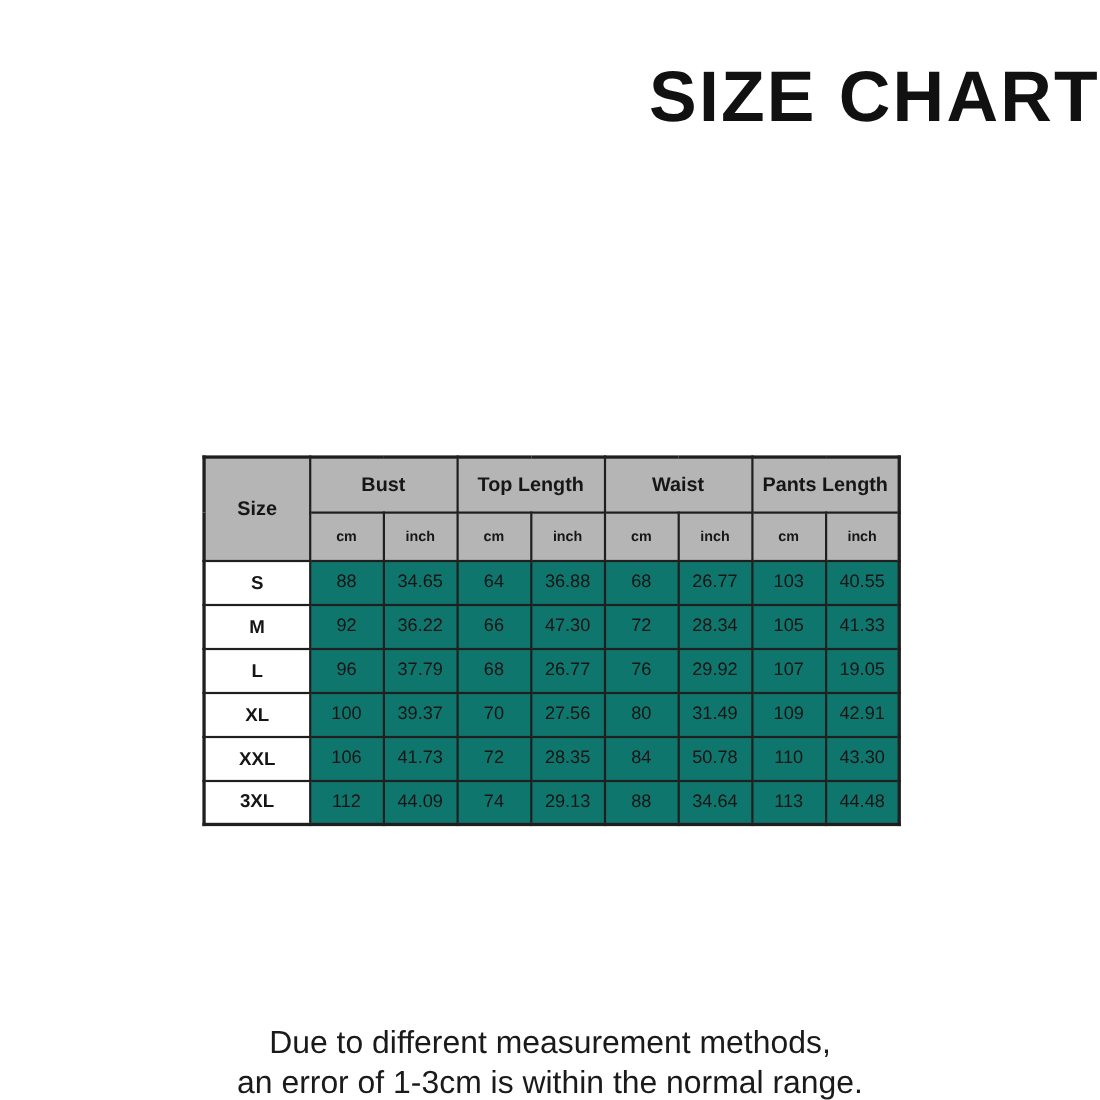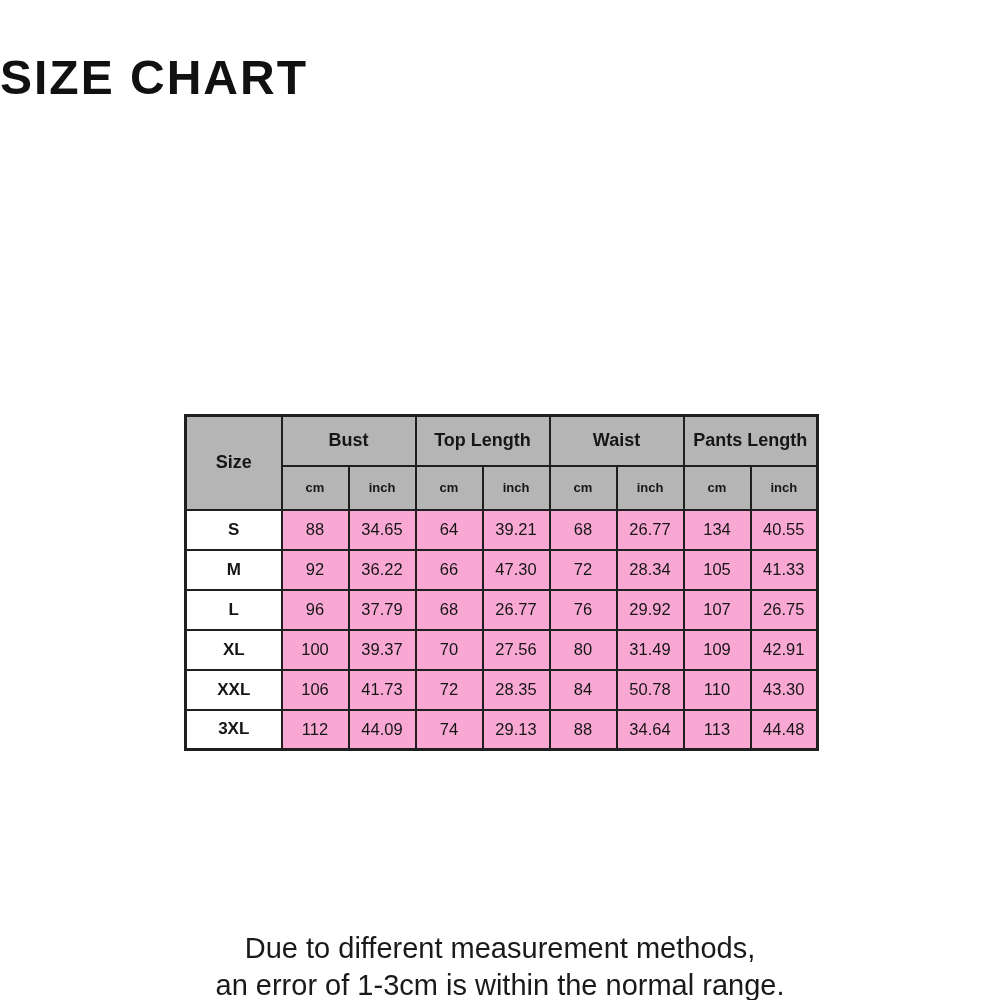--- a/index.html
+++ b/index.html
@@ -8,22 +8,22 @@
     width: 1000px; height: 1000px;
     background: #ffffff;
     font-family: "Liberation Sans", sans-serif;
     color: #151515;
     overflow: hidden;
   }
   .page { position: relative; width: 1000px; height: 1000px; background: #ffffff; }
 
   .title {
     position: absolute; top: 50px; left: 0; width: 100%;
-    margin: 0; text-align: left;
-    font-size: 48px; font-weight: 900; letter-spacing: 2px;
+    margin: 0; text-align: right;
+    font-size: 65px; font-weight: 900; letter-spacing: 2px;
     color: #111111;
   }
 
   .size-table {
     position: absolute; top: 414px; left: 184px;
     border-collapse: collapse; table-layout: fixed;
     border: 3px solid #1f1f1f;
   }
   .size-table th, .size-table td {
     border: 2px solid #1f1f1f;
@@ -38,21 +38,21 @@
     font-weight: bold;
     color: #161616;
     margin-left: 48px;
   }
   tr.group-row th { height: 50px; font-size: 18px; }
   tr.unit-row th  { height: 44px; font-size: 13px; }
   th.size-head    { font-size: 18px; }
 
   .size-table tbody td {
     height: 40px; font-size: 16.5px;
-    background: #f9a8d4; font-weight: normal;
+    background: #0f766e; font-weight: normal;
   }
   .size-table tbody th.size-cell {
     background: #ffffff; font-weight: bold; font-size: 17px;
   }
 
   .note {
     position: absolute; top: 916px; left: 0; width: 100%;
     text-align: center;
     font-size: 29px; line-height: 37px;
     color: #1a1a1a;
@@ -97,24 +97,24 @@
         <th>cm</th>
         <th>inch</th>
       </tr>
     </thead>
     <tbody>
       <tr>
         <th class="size-cell">S</th>
         <td>88</td>
         <td>34.65</td>
         <td>64</td>
-        <td>39.21</td>
+        <td>36.88</td>
         <td>68</td>
         <td>26.77</td>
-        <td>134</td>
+        <td>103</td>
         <td>40.55</td>
       </tr>
       <tr>
         <th class="size-cell">M</th>
         <td>92</td>
         <td>36.22</td>
         <td>66</td>
         <td>47.30</td>
         <td>72</td>
         <td>28.34</td>
@@ -123,21 +123,21 @@
       </tr>
       <tr>
         <th class="size-cell">L</th>
         <td>96</td>
         <td>37.79</td>
         <td>68</td>
         <td>26.77</td>
         <td>76</td>
         <td>29.92</td>
         <td>107</td>
-        <td>26.75</td>
+        <td>19.05</td>
       </tr>
       <tr>
         <th class="size-cell">XL</th>
         <td>100</td>
         <td>39.37</td>
         <td>70</td>
         <td>27.56</td>
         <td>80</td>
         <td>31.49</td>
         <td>109</td>

